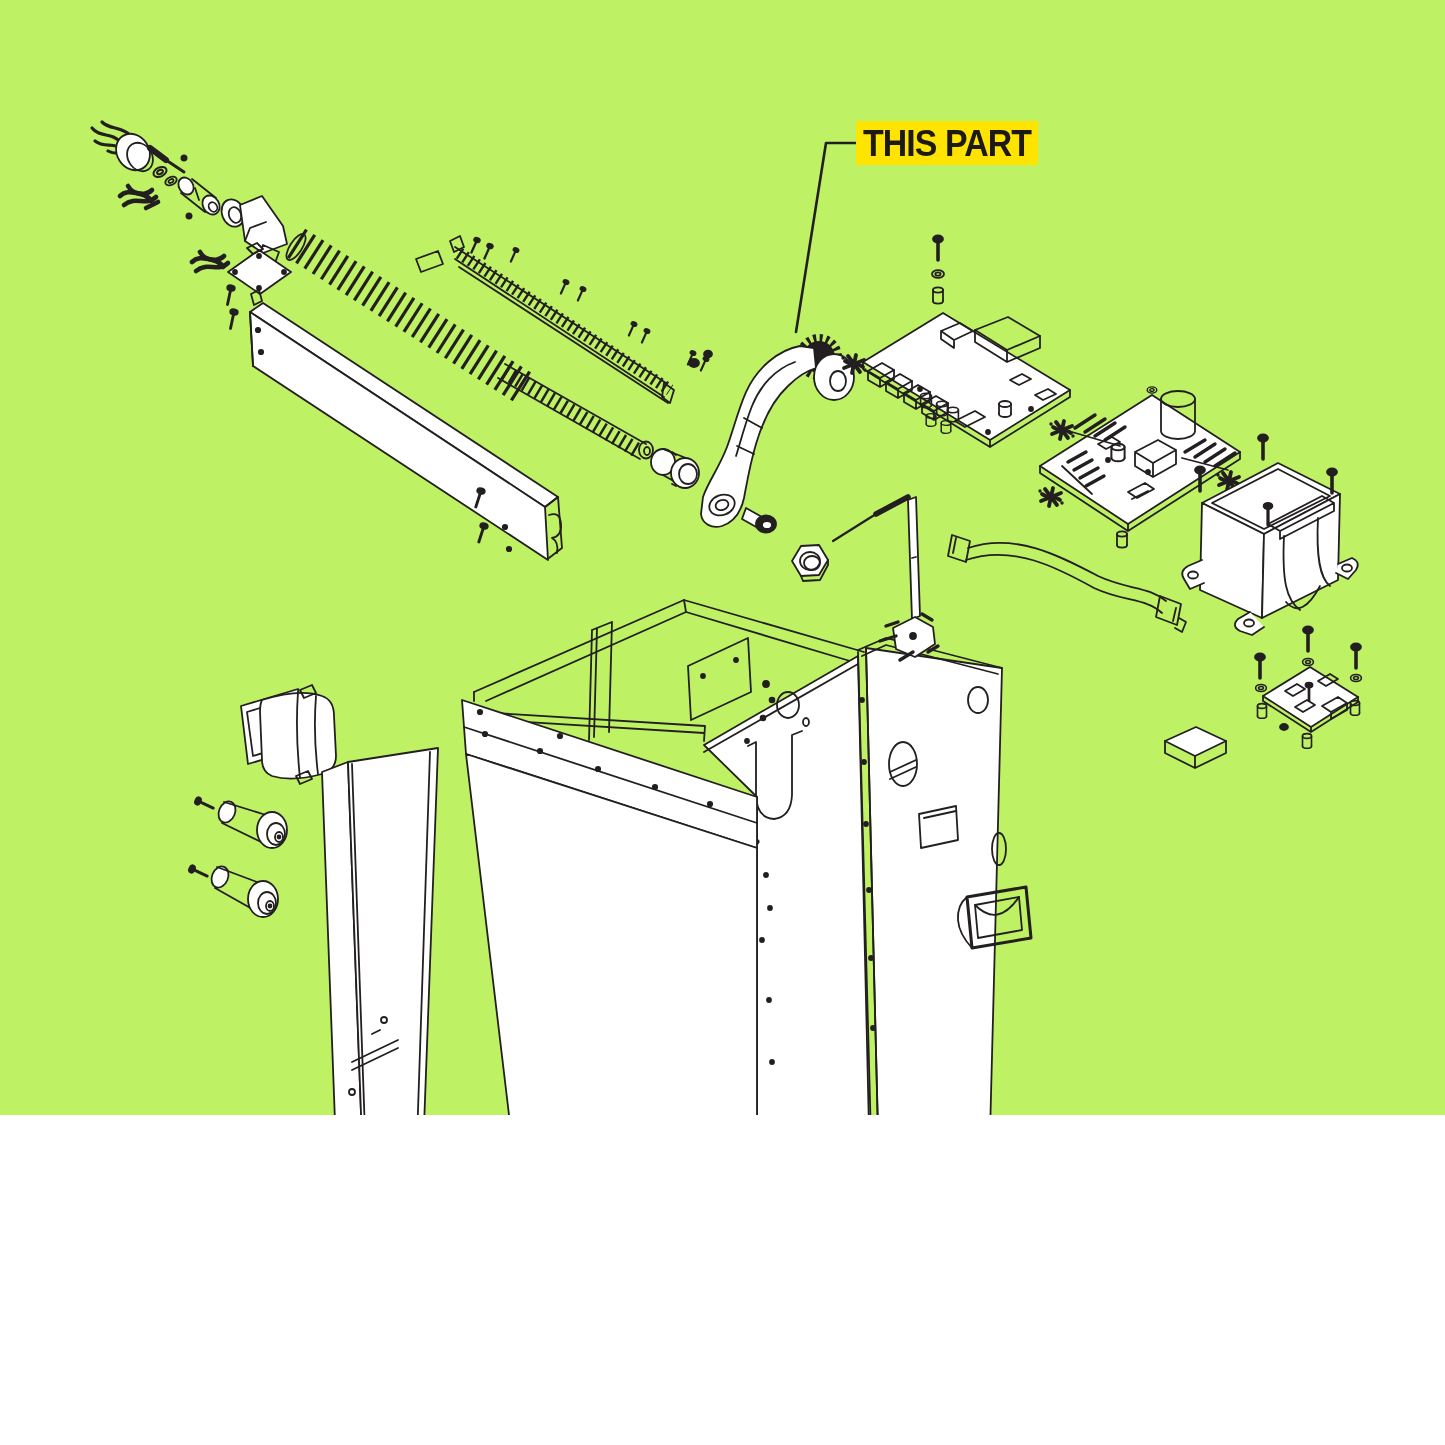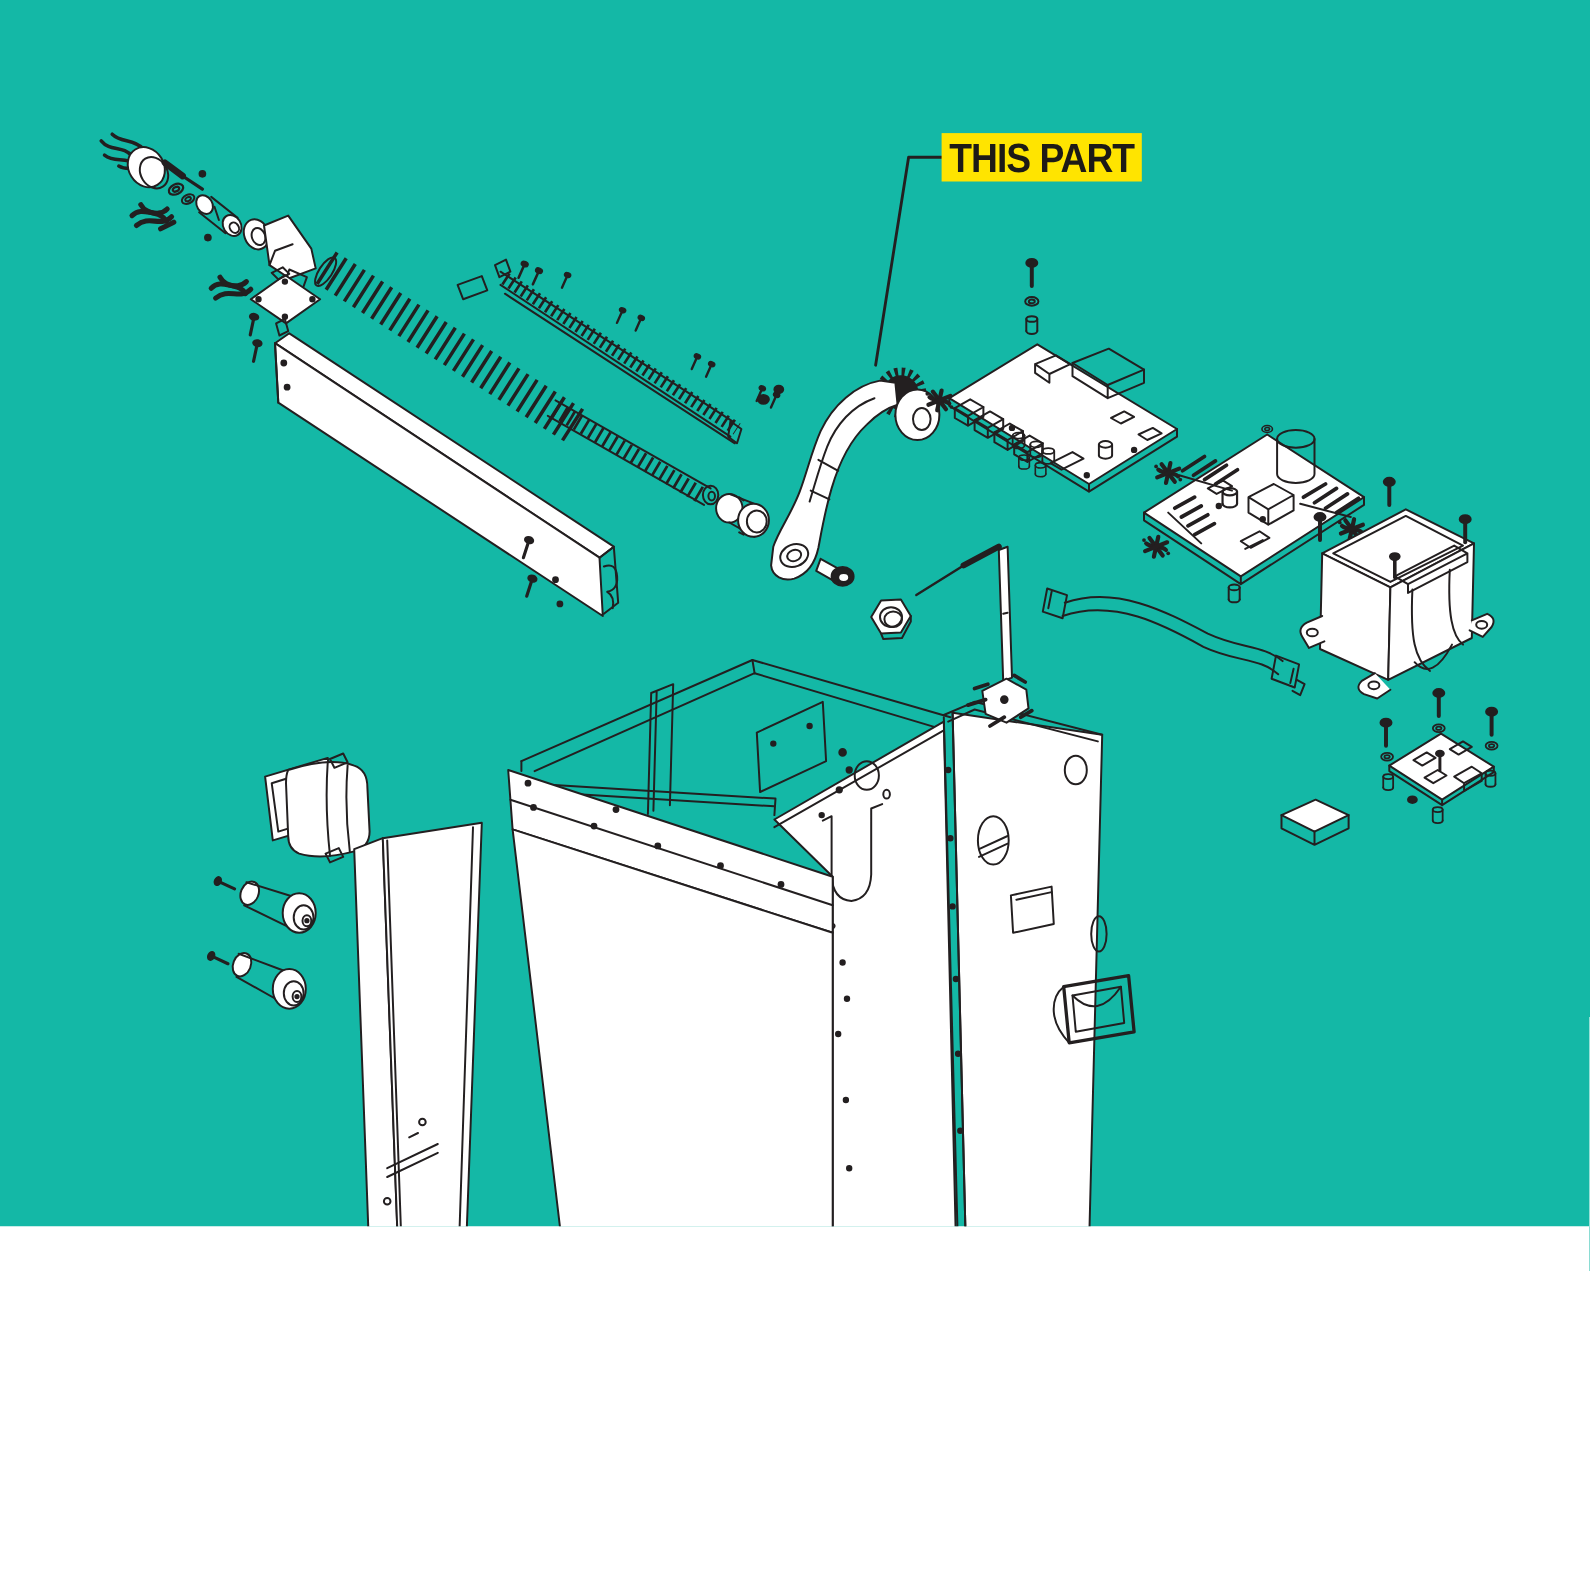--- a/index.html
+++ b/index.html
@@ -1,16 +1,16 @@
 <!DOCTYPE html>
 <html><head>
 <meta charset="utf-8">
 <style>
   html,body { margin:0; padding:0; background:#ffffff; }
-  .page { position:relative; width:1445px; height:1115px; background:#14b8a6; overflow:hidden;
+  .page { position:relative; width:1445px; height:1115px; background:#bef264; overflow:hidden;
           font-family:"Liberation Sans", sans-serif; }
   svg { display:block; }
   .callout-text { font-family:"Liberation Sans", sans-serif; font-weight:bold; font-size:37px;
                   fill:#1d1a16; letter-spacing:-1px; }
 </style>
 </head>
 <body>
 
 <div class="page">
 <svg width="1445" height="1445" viewBox="0 0 1445 1445" xmlns="http://www.w3.org/2000/svg">

